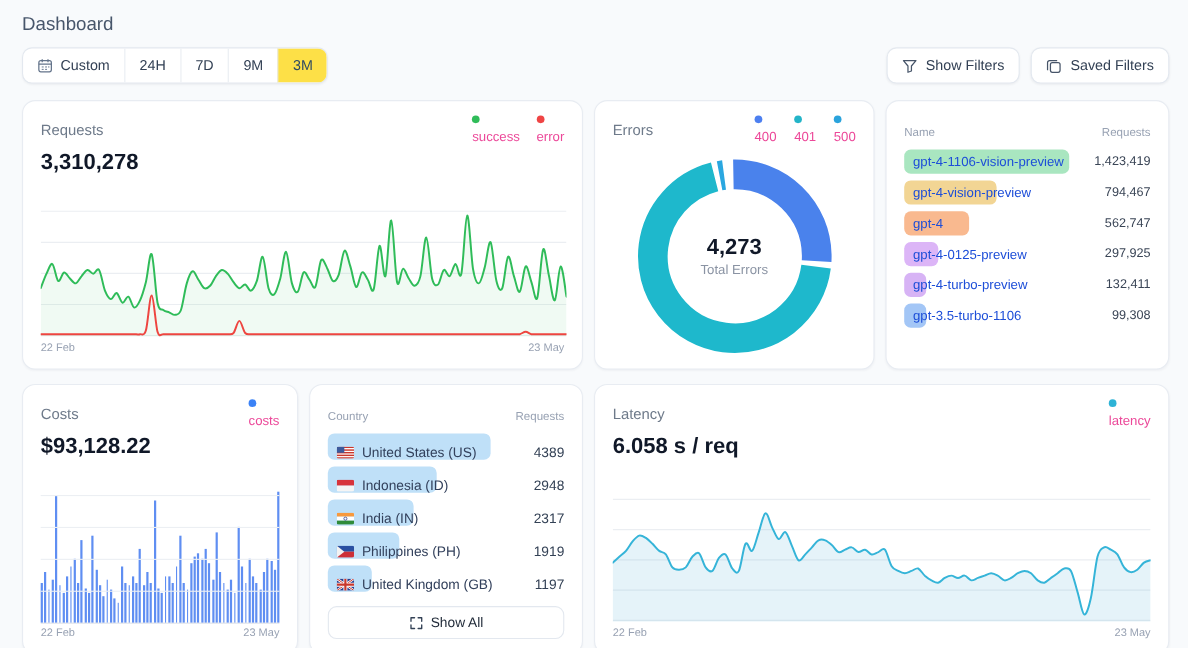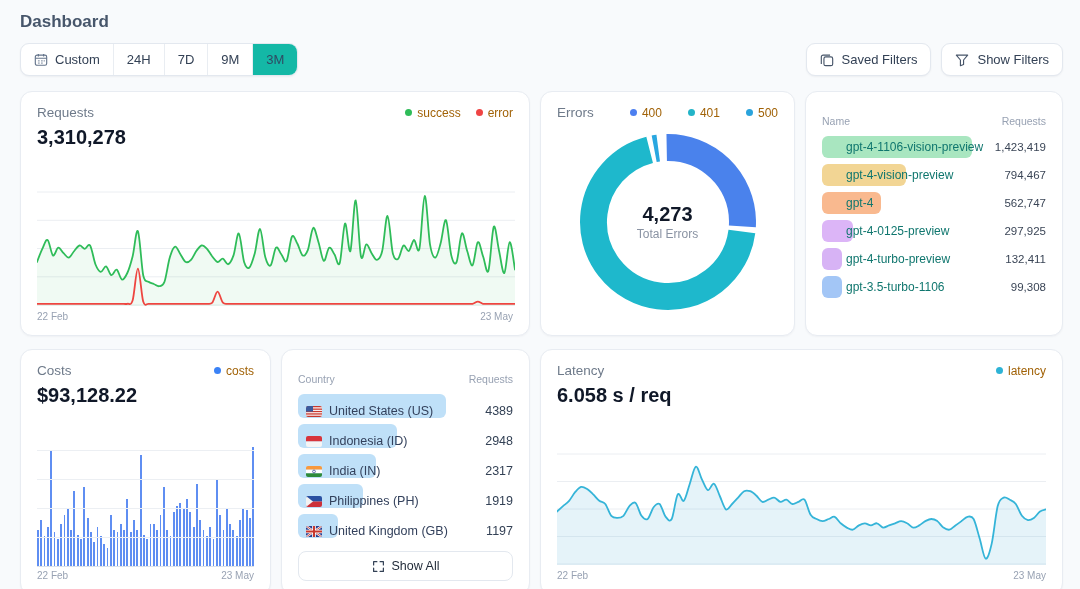--- a/index.html
+++ b/index.html
@@ -1,48 +1,48 @@
 <!DOCTYPE html>
 <html><head>
 <meta charset="utf-8">
 <style>
   * { box-sizing: border-box; }
   body { margin:0; width:1080px; height:589px; background:#f8fafc; font-family:"Liberation Sans",sans-serif; color:#0f172a; overflow:hidden; }
   .page { padding:4px 17px 0 20px; }
-  h1 { font-size:17px; font-weight:700; color:#47566b; margin:8px 0 11px; }
+  h1 { font-size:17px; font-weight:400; color:#47566b; margin:8px 0 11px; }
   .toolbar { display:flex; justify-content:space-between; align-items:center; margin-bottom:15px; }
   .segmented { display:inline-flex; background:#fff; border:1px solid #e3e8ef; border-radius:9px; overflow:hidden; box-shadow:0 1px 2px rgba(15,23,42,.05); }
   .seg { display:flex; align-items:center; gap:7px; padding:8px 13px; font-size:13px; color:#334155; background:transparent; border:none; border-left:1px solid #e9edf2; cursor:pointer; font-family:inherit; }
   .seg:first-child { border-left:none; }
-  .seg.active { background:#14b8a6; color:#2f4a63; }
+  .seg.active { background:#fde047; color:#2f4a63; }
   .filter-btns { display:flex; gap:10px; }
   .fbtn { display:flex; align-items:center; gap:8px; background:#fff; border:1px solid #e3e8ef; border-radius:9px; padding:8px 13px; font-size:13px; color:#334155; box-shadow:0 1px 2px rgba(15,23,42,.05); cursor:pointer; font-family:inherit; }
   .row { display:flex; gap:10px; margin-bottom:13px; }
   .card { background:#fff; border:1px solid #e8ecf2; border-radius:12px; padding:13px 16px; box-shadow:0 1px 2px rgba(15,23,42,.04); display:flex; flex-direction:column; }
   .row1 .card { height:245px; }
   .row2 .card { height:246px; }
   .card-requests { width:510px; } .card-errors { width:255px; } .card-models { flex:1; }
   .card-costs { width:252px; } .card-countries { width:250px; } .card-latency { flex:1; }
   .card-head { display:flex; justify-content:space-between; align-items:center; }
   .card-title { font-size:13.5px; color:#6e7a8a; }
   .metric { font-size:20px; font-weight:700; color:#101828; margin-top:6px; }
   .legend { display:flex; gap:15px; align-items:center; }
-  .legend-item { display:flex; align-items:center; gap:5px; font-size:12px; color:#a16207; }
+  .legend-item { display:flex; gap:5px; font-size:12px; color:#ec4899;flex-direction:column; }
   .dot { width:7px; height:7px; border-radius:50%; display:inline-block; }
   .chart-area { margin-top:auto; }
   .chart-area svg { display:block; }
   .axis { display:flex; justify-content:space-between; font-size:10px; color:#98a2b3; margin-top:3px; }
   .donut-wrap { position:relative; width:178px; height:178px; margin:13px auto 0; }
   .donut-center { position:absolute; inset:0; display:flex; flex-direction:column; align-items:center; justify-content:center; gap:1px; }
   .donut-value { font-size:20px; font-weight:700; color:#101828; }
   .donut-label { font-size:12px; color:#8a93a3; }
   .cols { display:flex; justify-content:space-between; font-size:10.5px; color:#98a2b3; margin:10px 0 3px; }
   .model-row { position:relative; display:flex; align-items:center; justify-content:space-between; height:22px; margin:6px 0; }
   .model-bar { position:absolute; left:0; top:0; height:22px; border-radius:6px; }
-  .model-name { position:relative; font-size:12px; color:#0f766e; padding-left:24px; white-space:nowrap; }
+  .model-name { position:relative; font-size:12px; color:#1d4ed8; padding-left:8px; white-space:nowrap; }
   .model-val { font-size:11.5px; color:#3a4556; }
   .country-row { position:relative; display:flex; align-items:flex-end; justify-content:space-between; height:24px; margin:6px 0; }
   .country-bar { position:absolute; left:0; top:0; height:24px; border-radius:6px; background:#bfe0f8; }
   .country-name { position:relative; display:flex; align-items:center; gap:7px; font-size:12.5px; color:#33415c; padding-left:8px; white-space:nowrap; }
   .country-val { font-size:12.5px; color:#334155; }
   .flag { display:inline-flex; border-radius:2px; overflow:hidden; line-height:0; }
   .show-all { margin-top:auto; display:flex; align-items:center; justify-content:center; gap:7px; background:#fff; border:1px solid #e3e8ef; border-radius:8px; padding:7px 0; font-size:12.5px; color:#1f2937; cursor:pointer; width:100%; font-family:inherit; }
   .bars-wrap { position:relative; height:122px; border-bottom:1px solid #dde2e9; display:flex; align-items:flex-end; gap:1.5px; }
   .bars-wrap .grid { position:absolute; left:0; right:0; height:1px; background:#eceff3; }
   .cbar { flex:1; background:#5f8ef2; }
@@ -75,34 +75,34 @@
         <button class="seg">
           <span>9M</span>
         </button>
         <button class="seg active">
           <span>3M</span>
         </button>
       </div>
     <div class="filter-btns" id="filter-buttons">
         <button class="fbtn">
           <span class="icon">
+            <svg viewBox="0 0 16 16" width="14" height="14" fill="none" stroke="#475569" stroke-width="1.3" stroke-linejoin="round">
+              <path d="M1.5 2.5h13L9.8 8v5.2L6.2 14.5V8L1.5 2.5z"></path>
+            </svg>
+          </span>
+          <span>Show Filters</span>
+        </button>
+        <button class="fbtn">
+          <span class="icon">
             <svg viewBox="0 0 16 16" width="14" height="14" fill="none" stroke="#475569" stroke-width="1.3">
               <rect x="4.5" y="4.5" width="10" height="10" rx="2"></rect>
               <path d="M11.5 2.5h-8a2 2 0 0 0-2 2v8"></path>
             </svg>
           </span>
           <span>Saved Filters</span>
-        </button>
-        <button class="fbtn">
-          <span class="icon">
-            <svg viewBox="0 0 16 16" width="14" height="14" fill="none" stroke="#475569" stroke-width="1.3" stroke-linejoin="round">
-              <path d="M1.5 2.5h13L9.8 8v5.2L6.2 14.5V8L1.5 2.5z"></path>
-            </svg>
-          </span>
-          <span>Show Filters</span>
         </button>
       </div>
   </div>
 
   <div class="row row1">
     <section class="card card-requests">
       <div class="card-head">
         <span class="card-title">Requests</span>
         <div class="legend">
             <span class="legend-item">
@@ -130,21 +130,21 @@
         <div class="axis">
           <span>22 Feb</span>
           <span>23 May</span>
         </div>
       </div>
     </section>
 
     <section class="card card-errors">
       <div class="card-head">
         <span class="card-title">Errors</span>
-        <div class="legend" style="gap:26px">
+        <div class="legend" style="gap:16px">
             <span class="legend-item">
               <span class="dot" style="background: rgb(76, 127, 240);"></span>
               <span>400</span>
             </span>
             <span class="legend-item">
               <span class="dot" style="background: rgb(35, 180, 200);"></span>
               <span>401</span>
             </span>
             <span class="legend-item">
               <span class="dot" style="background: rgb(42, 163, 220);"></span>

